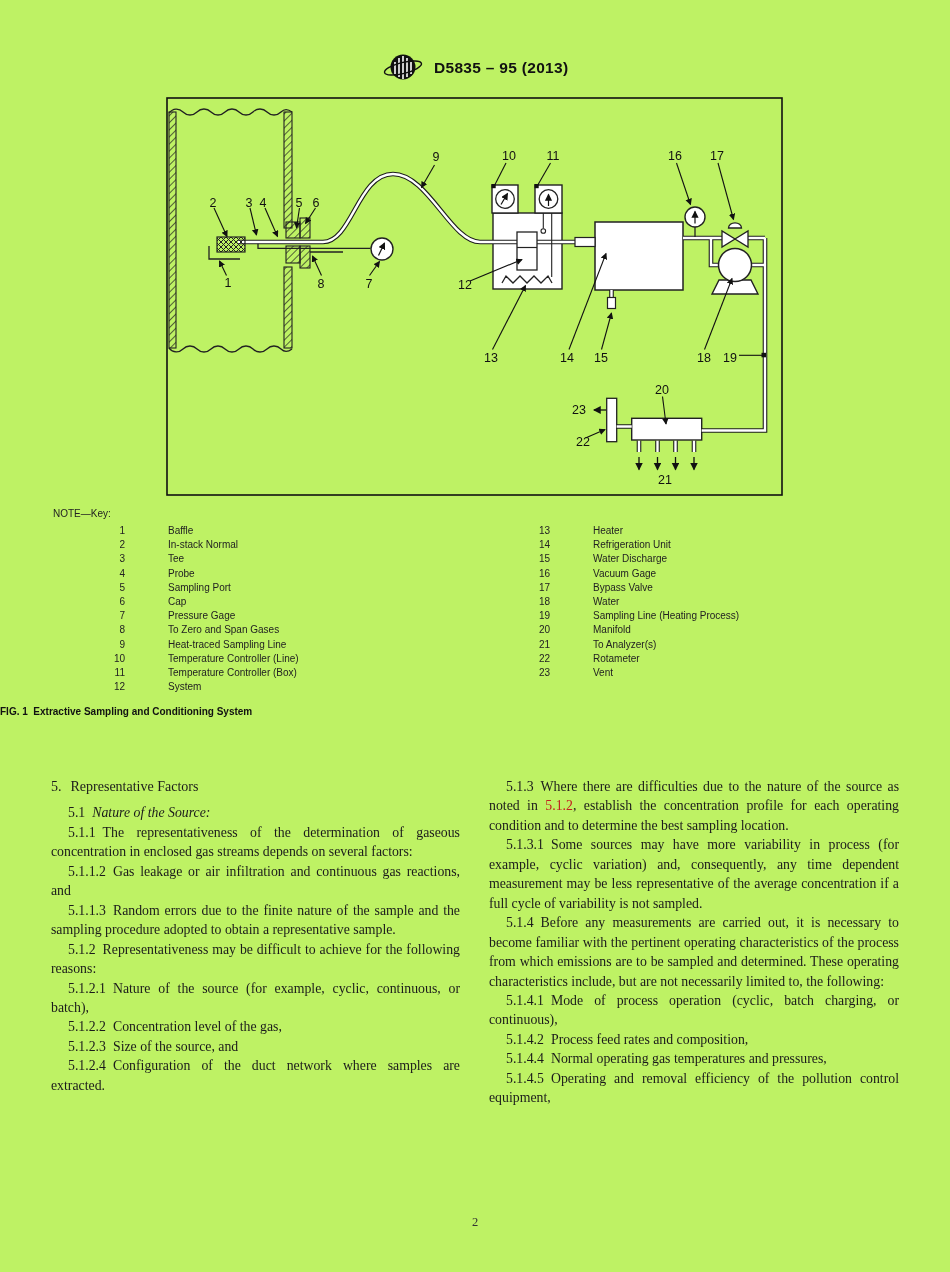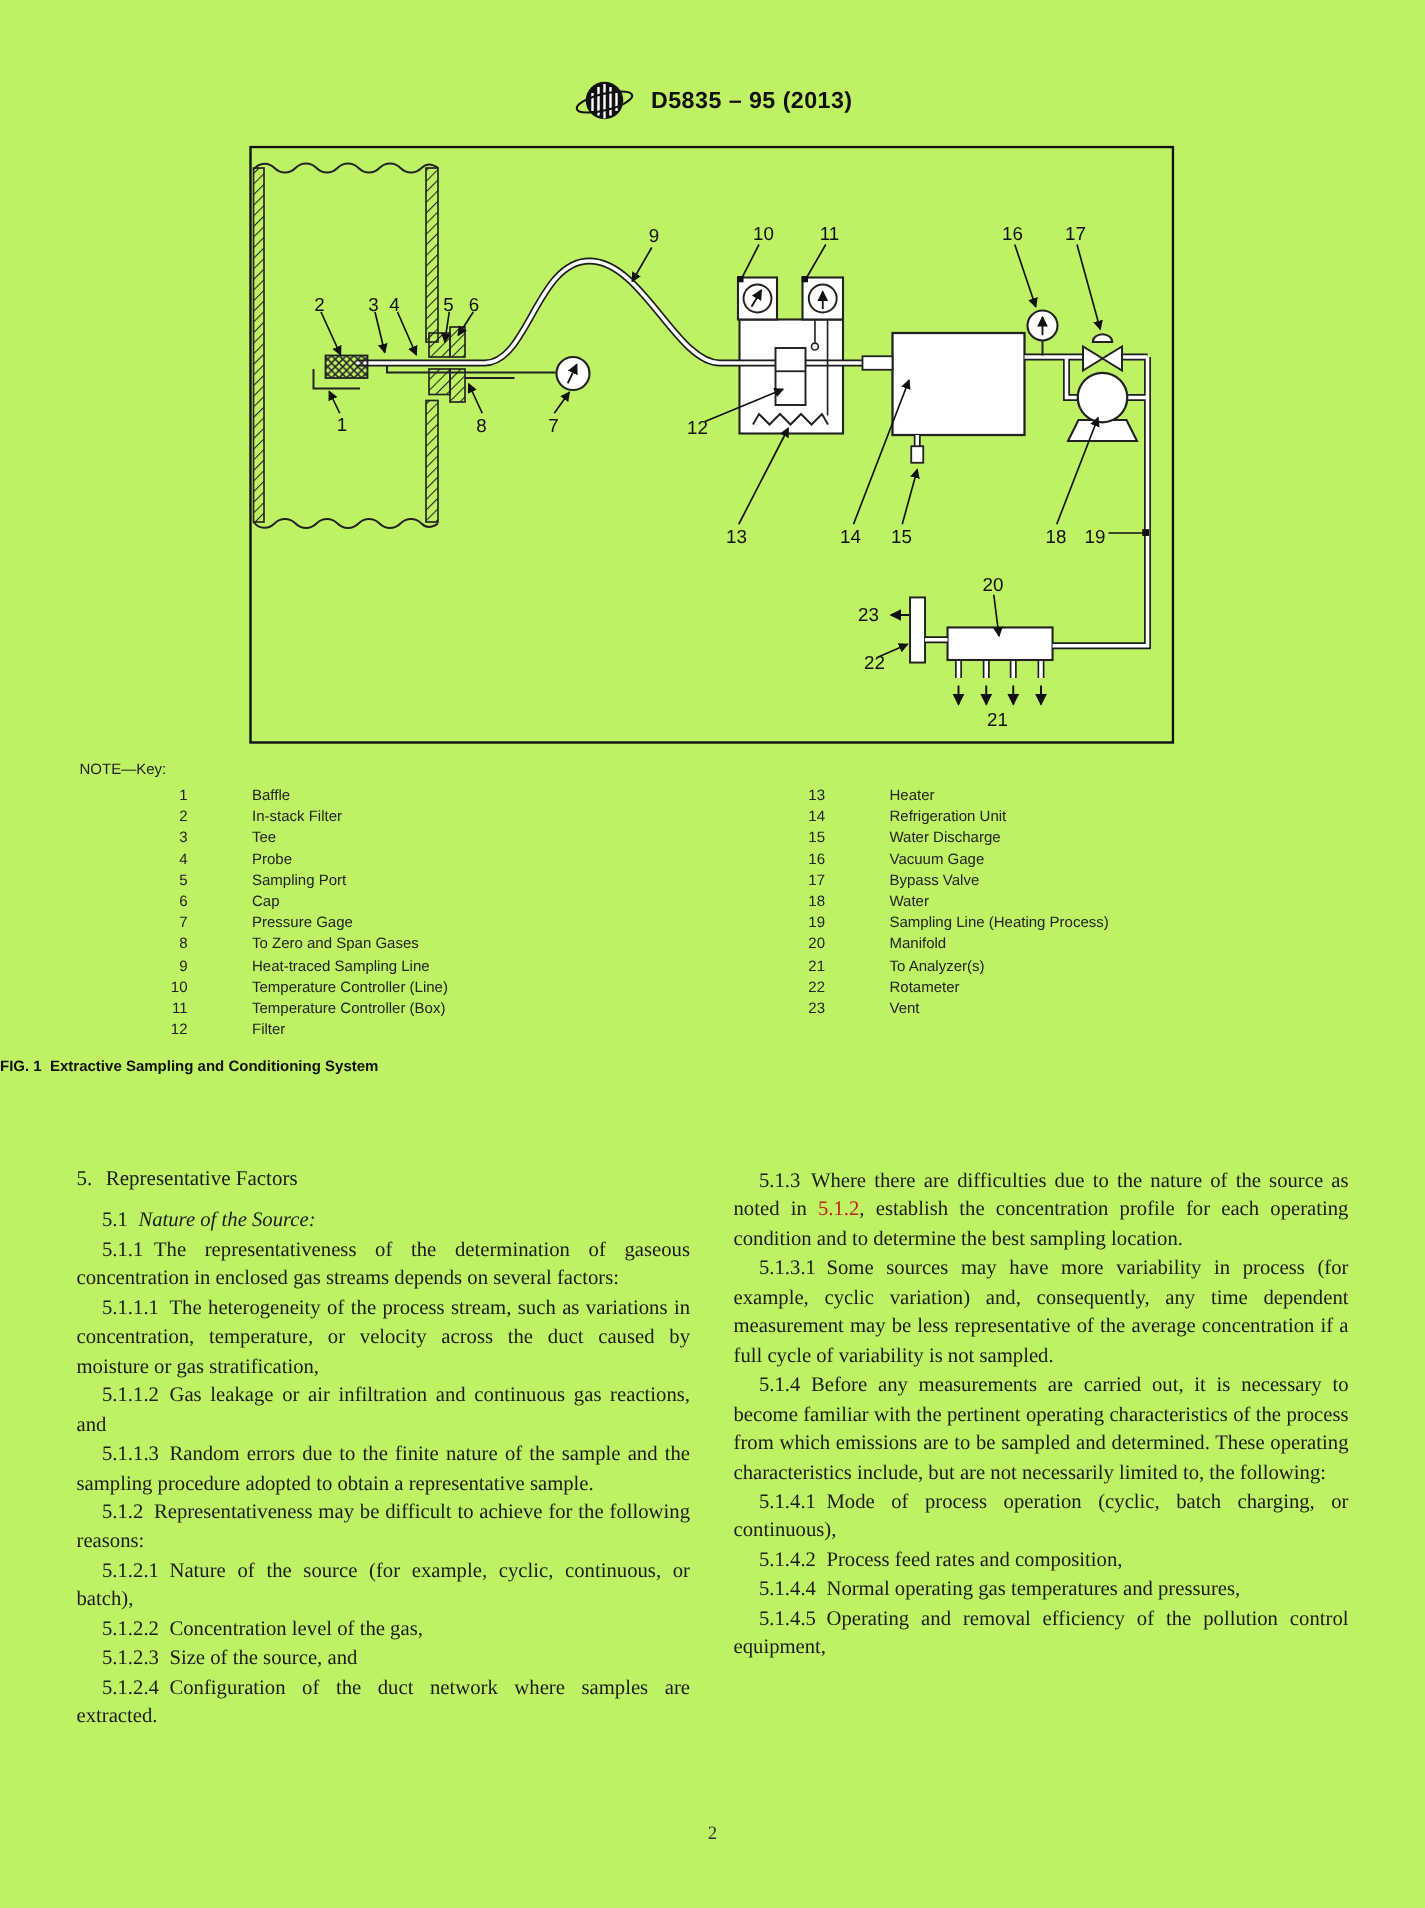--- a/index.html
+++ b/index.html
@@ -226,21 +226,21 @@
 
   <div class="notekey">NOTE—Key:</div>
 
   <div class="keycol left">
     <div class="krow">
         <span class="knum">1</span>
         <span class="klabel">Baffle</span>
       </div>
     <div class="krow">
         <span class="knum">2</span>
-        <span class="klabel">In-stack Filter</span>
+        <span class="klabel">In-stack Normal</span>
       </div>
     <div class="krow">
         <span class="knum">3</span>
         <span class="klabel">Tee</span>
       </div>
     <div class="krow">
         <span class="knum">4</span>
         <span class="klabel">Probe</span>
       </div>
     <div class="krow">
@@ -266,21 +266,21 @@
     <div class="krow">
         <span class="knum">10</span>
         <span class="klabel">Temperature Controller (Line)</span>
       </div>
     <div class="krow">
         <span class="knum">11</span>
         <span class="klabel">Temperature Controller (Box)</span>
       </div>
     <div class="krow">
         <span class="knum">12</span>
-        <span class="klabel">Filter</span>
+        <span class="klabel">System</span>
       </div>
   </div>
 
   <div class="keycol right">
     <div class="krow">
         <span class="knum">13</span>
         <span class="klabel">Heater</span>
       </div>
     <div class="krow">
         <span class="knum">14</span>
@@ -323,21 +323,20 @@
         <span class="klabel">Vent</span>
       </div>
   </div>
 
   <div class="caption">FIG. 1  Extractive Sampling and Conditioning System</div>
 
   <div class="col left">
     <h2 class="sec"><span class="snum">5.</span><span>Representative Factors</span></h2>
     <p><span class="pnum">5.1</span><span class="ital">Nature of the Source:</span></p>
     <p><span class="pnum">5.1.1</span><span>The representativeness of the determination of gaseous concentration in enclosed gas streams depends on several factors:</span></p>
-    <p><span class="pnum">5.1.1.1</span><span>The heterogeneity of the process stream, such as variations in concentration, temperature, or velocity across the duct caused by moisture or gas stratification,</span></p>
     <p><span class="pnum">5.1.1.2</span><span>Gas leakage or air infiltration and continuous gas reactions, and</span></p>
     <p><span class="pnum">5.1.1.3</span><span>Random errors due to the finite nature of the sample and the sampling procedure adopted to obtain a representative sample.</span></p>
     <p><span class="pnum">5.1.2</span><span>Representativeness may be difficult to achieve for the following reasons:</span></p>
     <p><span class="pnum">5.1.2.1</span><span>Nature of the source (for example, cyclic, continuous, or batch),</span></p>
     <p><span class="pnum">5.1.2.2</span><span>Concentration level of the gas,</span></p>
     <p><span class="pnum">5.1.2.3</span><span>Size of the source, and</span></p>
     <p><span class="pnum">5.1.2.4</span><span>Configuration of the duct network where samples are extracted.</span></p>
   </div>
 
   <div class="col right">

